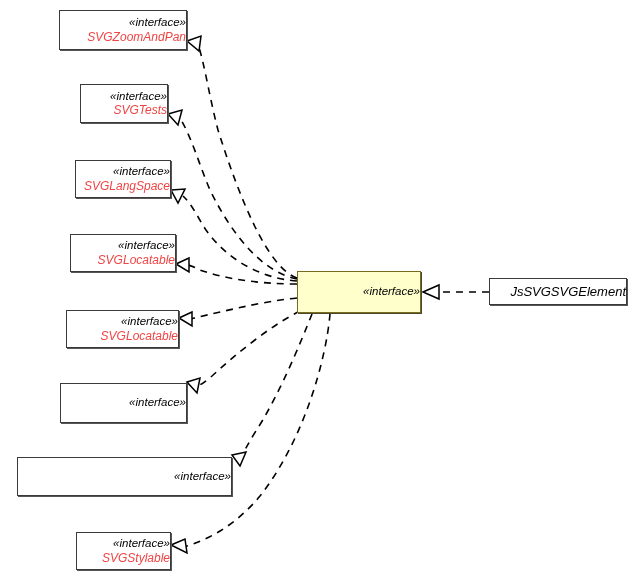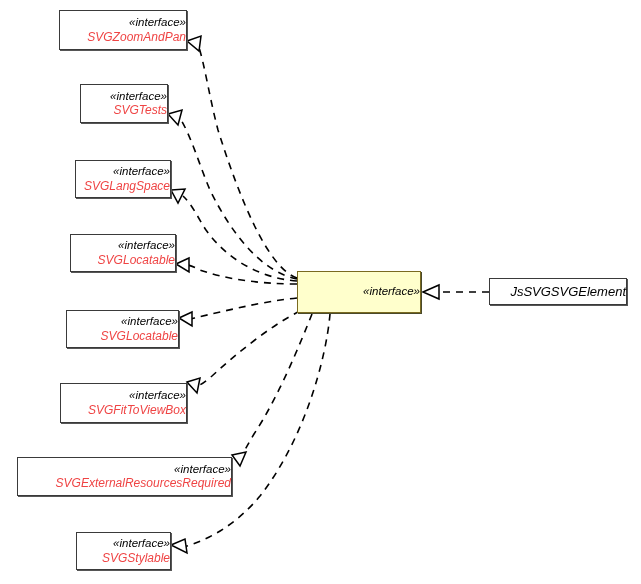--- a/index.html
+++ b/index.html
@@ -153,26 +153,24 @@
     <div class="node-name">SVGLocatable</div>
   </div>
 
   <div class="uml-node" style="left:66px; top:310px; width:113px; height:38px;">
     <div class="stereotype">«interface»</div>
     <div class="node-name">SVGLocatable</div>
   </div>
 
   <div class="uml-node" style="left:60px; top:383px; width:127px; height:40px;">
     <div class="stereotype">«interface»</div>
-    <div class="node-name">SVGFitToViewBox</div>
   </div>
 
   <div class="uml-node" style="left:17px; top:457px; width:215px; height:39px;">
     <div class="stereotype">«interface»</div>
-    <div class="node-name">SVGExternalResourcesRequired</div>
   </div>
 
   <div class="uml-node" style="left:76px; top:532px; width:95px; height:38px;">
     <div class="stereotype">«interface»</div>
     <div class="node-name">SVGStylable</div>
   </div>
 
   <div class="uml-node highlight" style="left:297px; top:271px; width:124px; height:42px;">
     <div class="stereotype">«interface»</div>
   </div>

